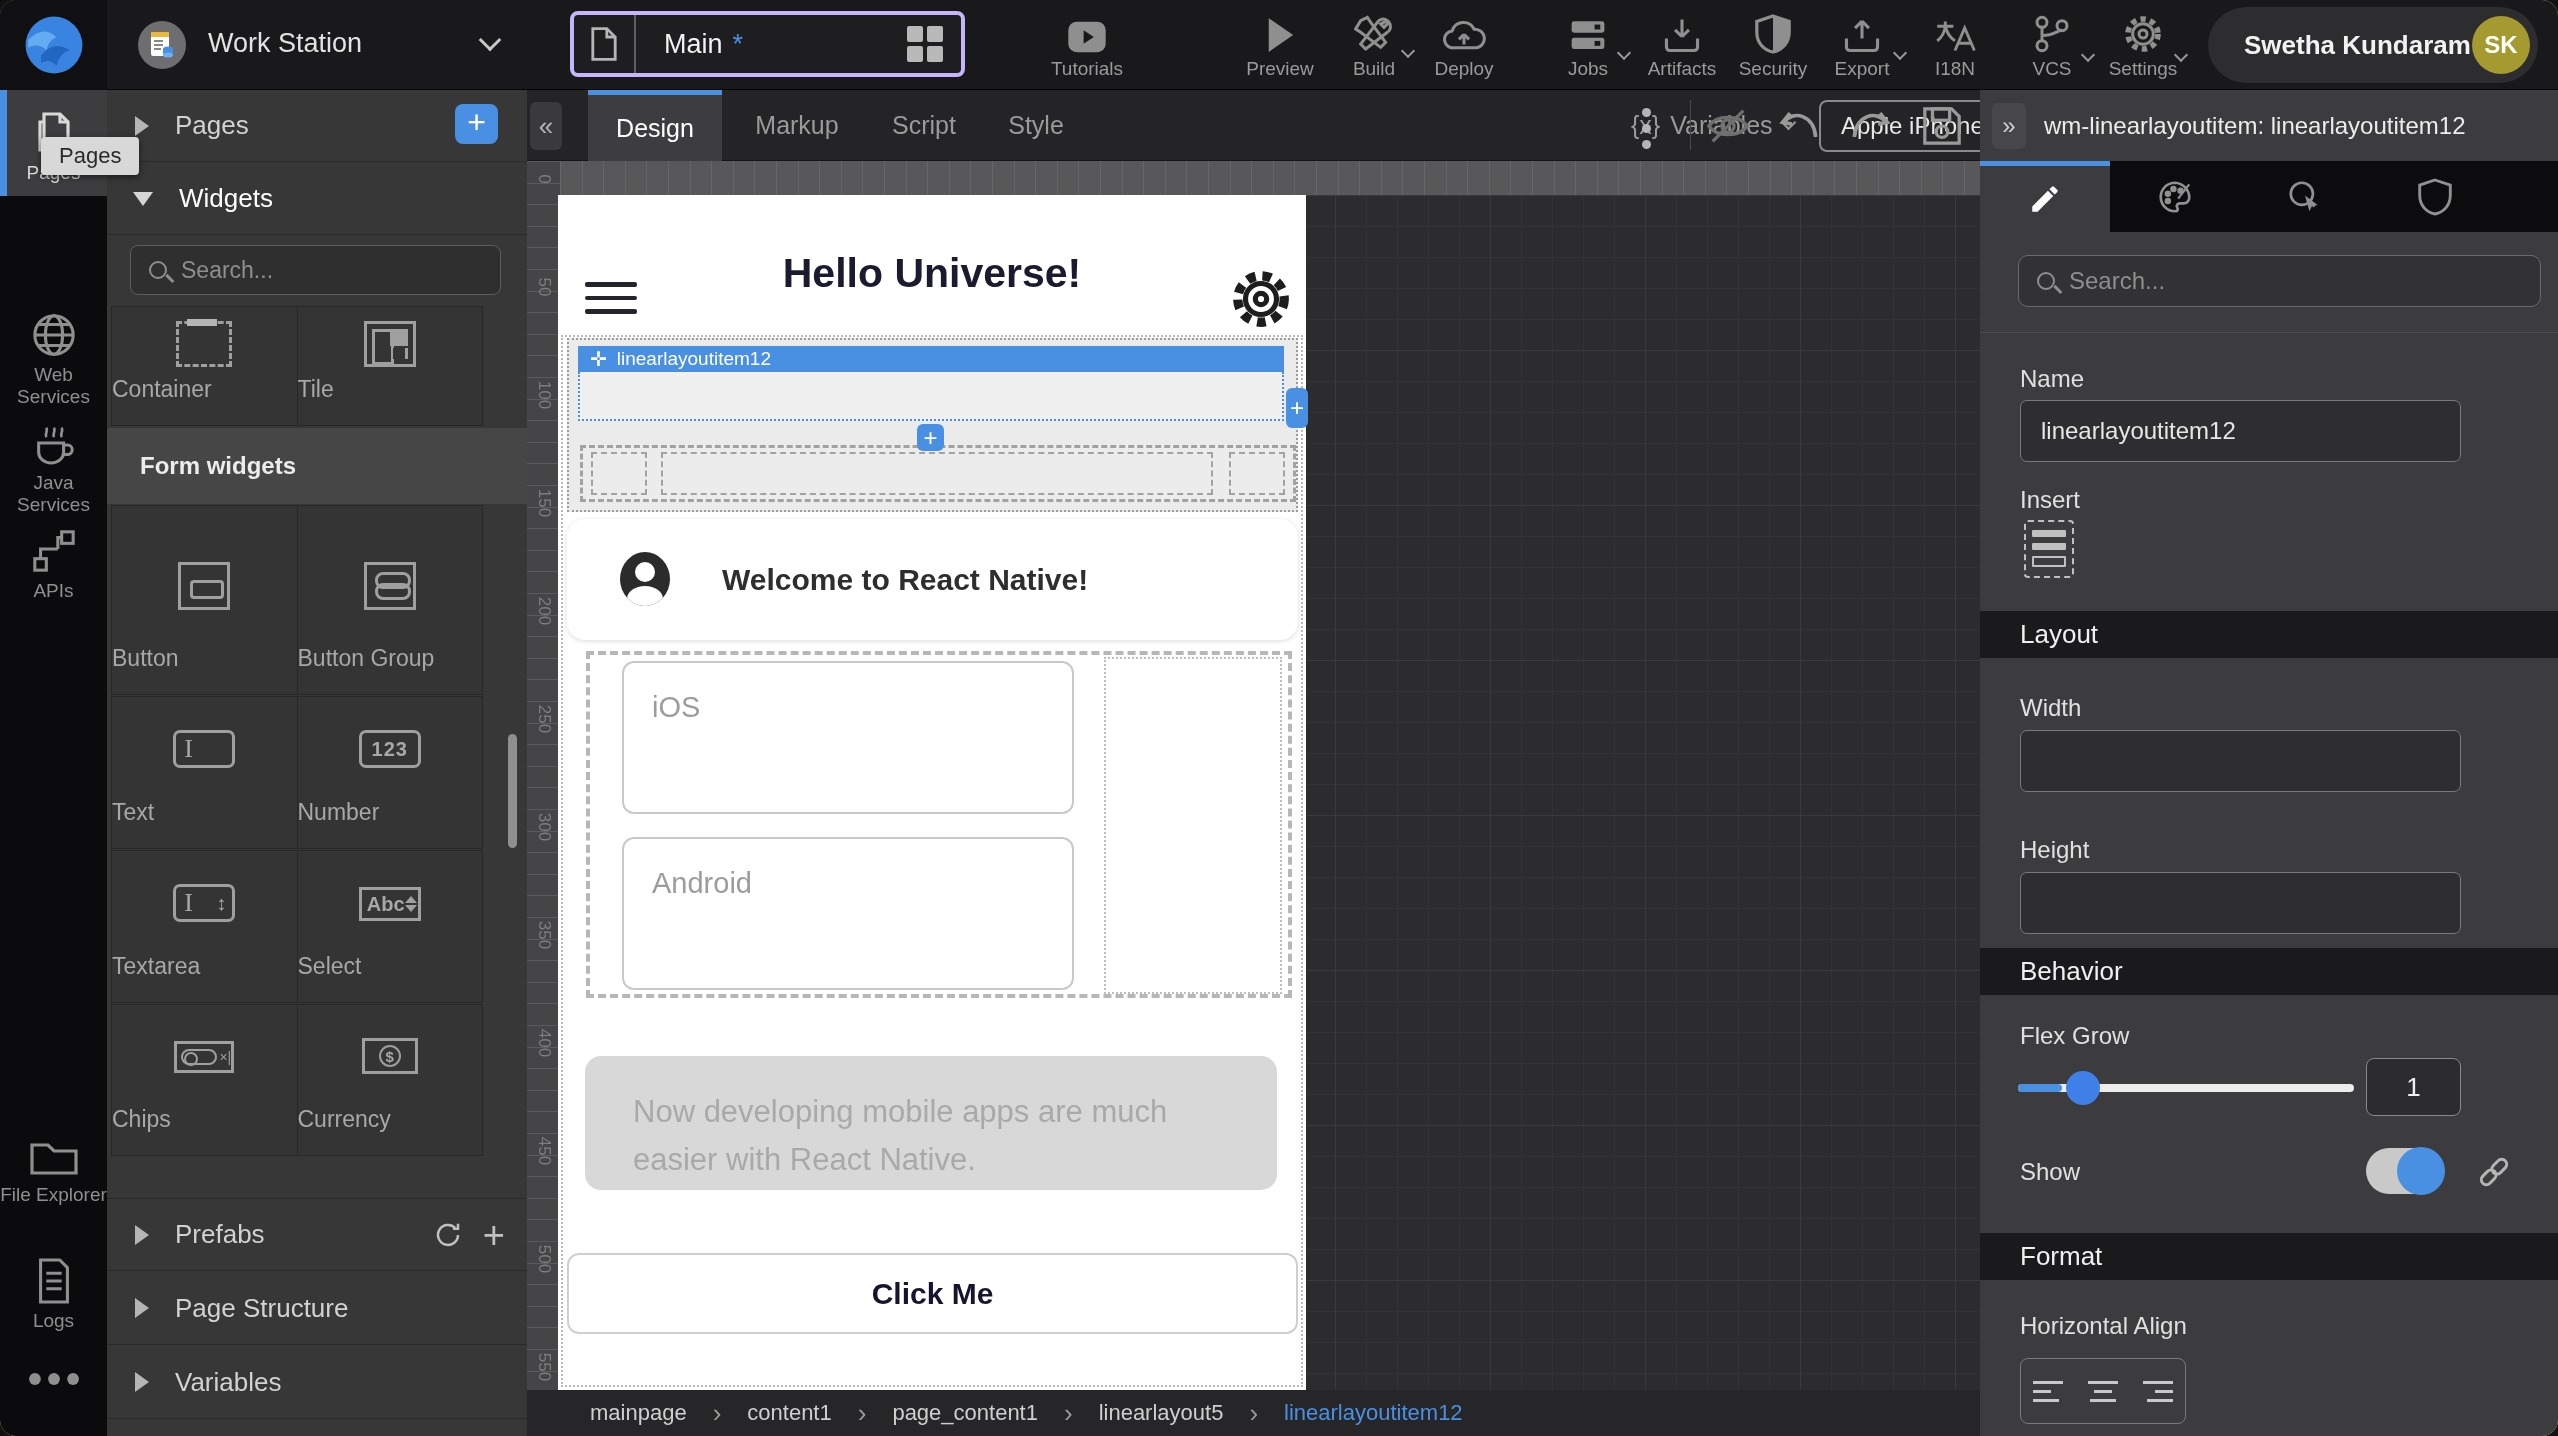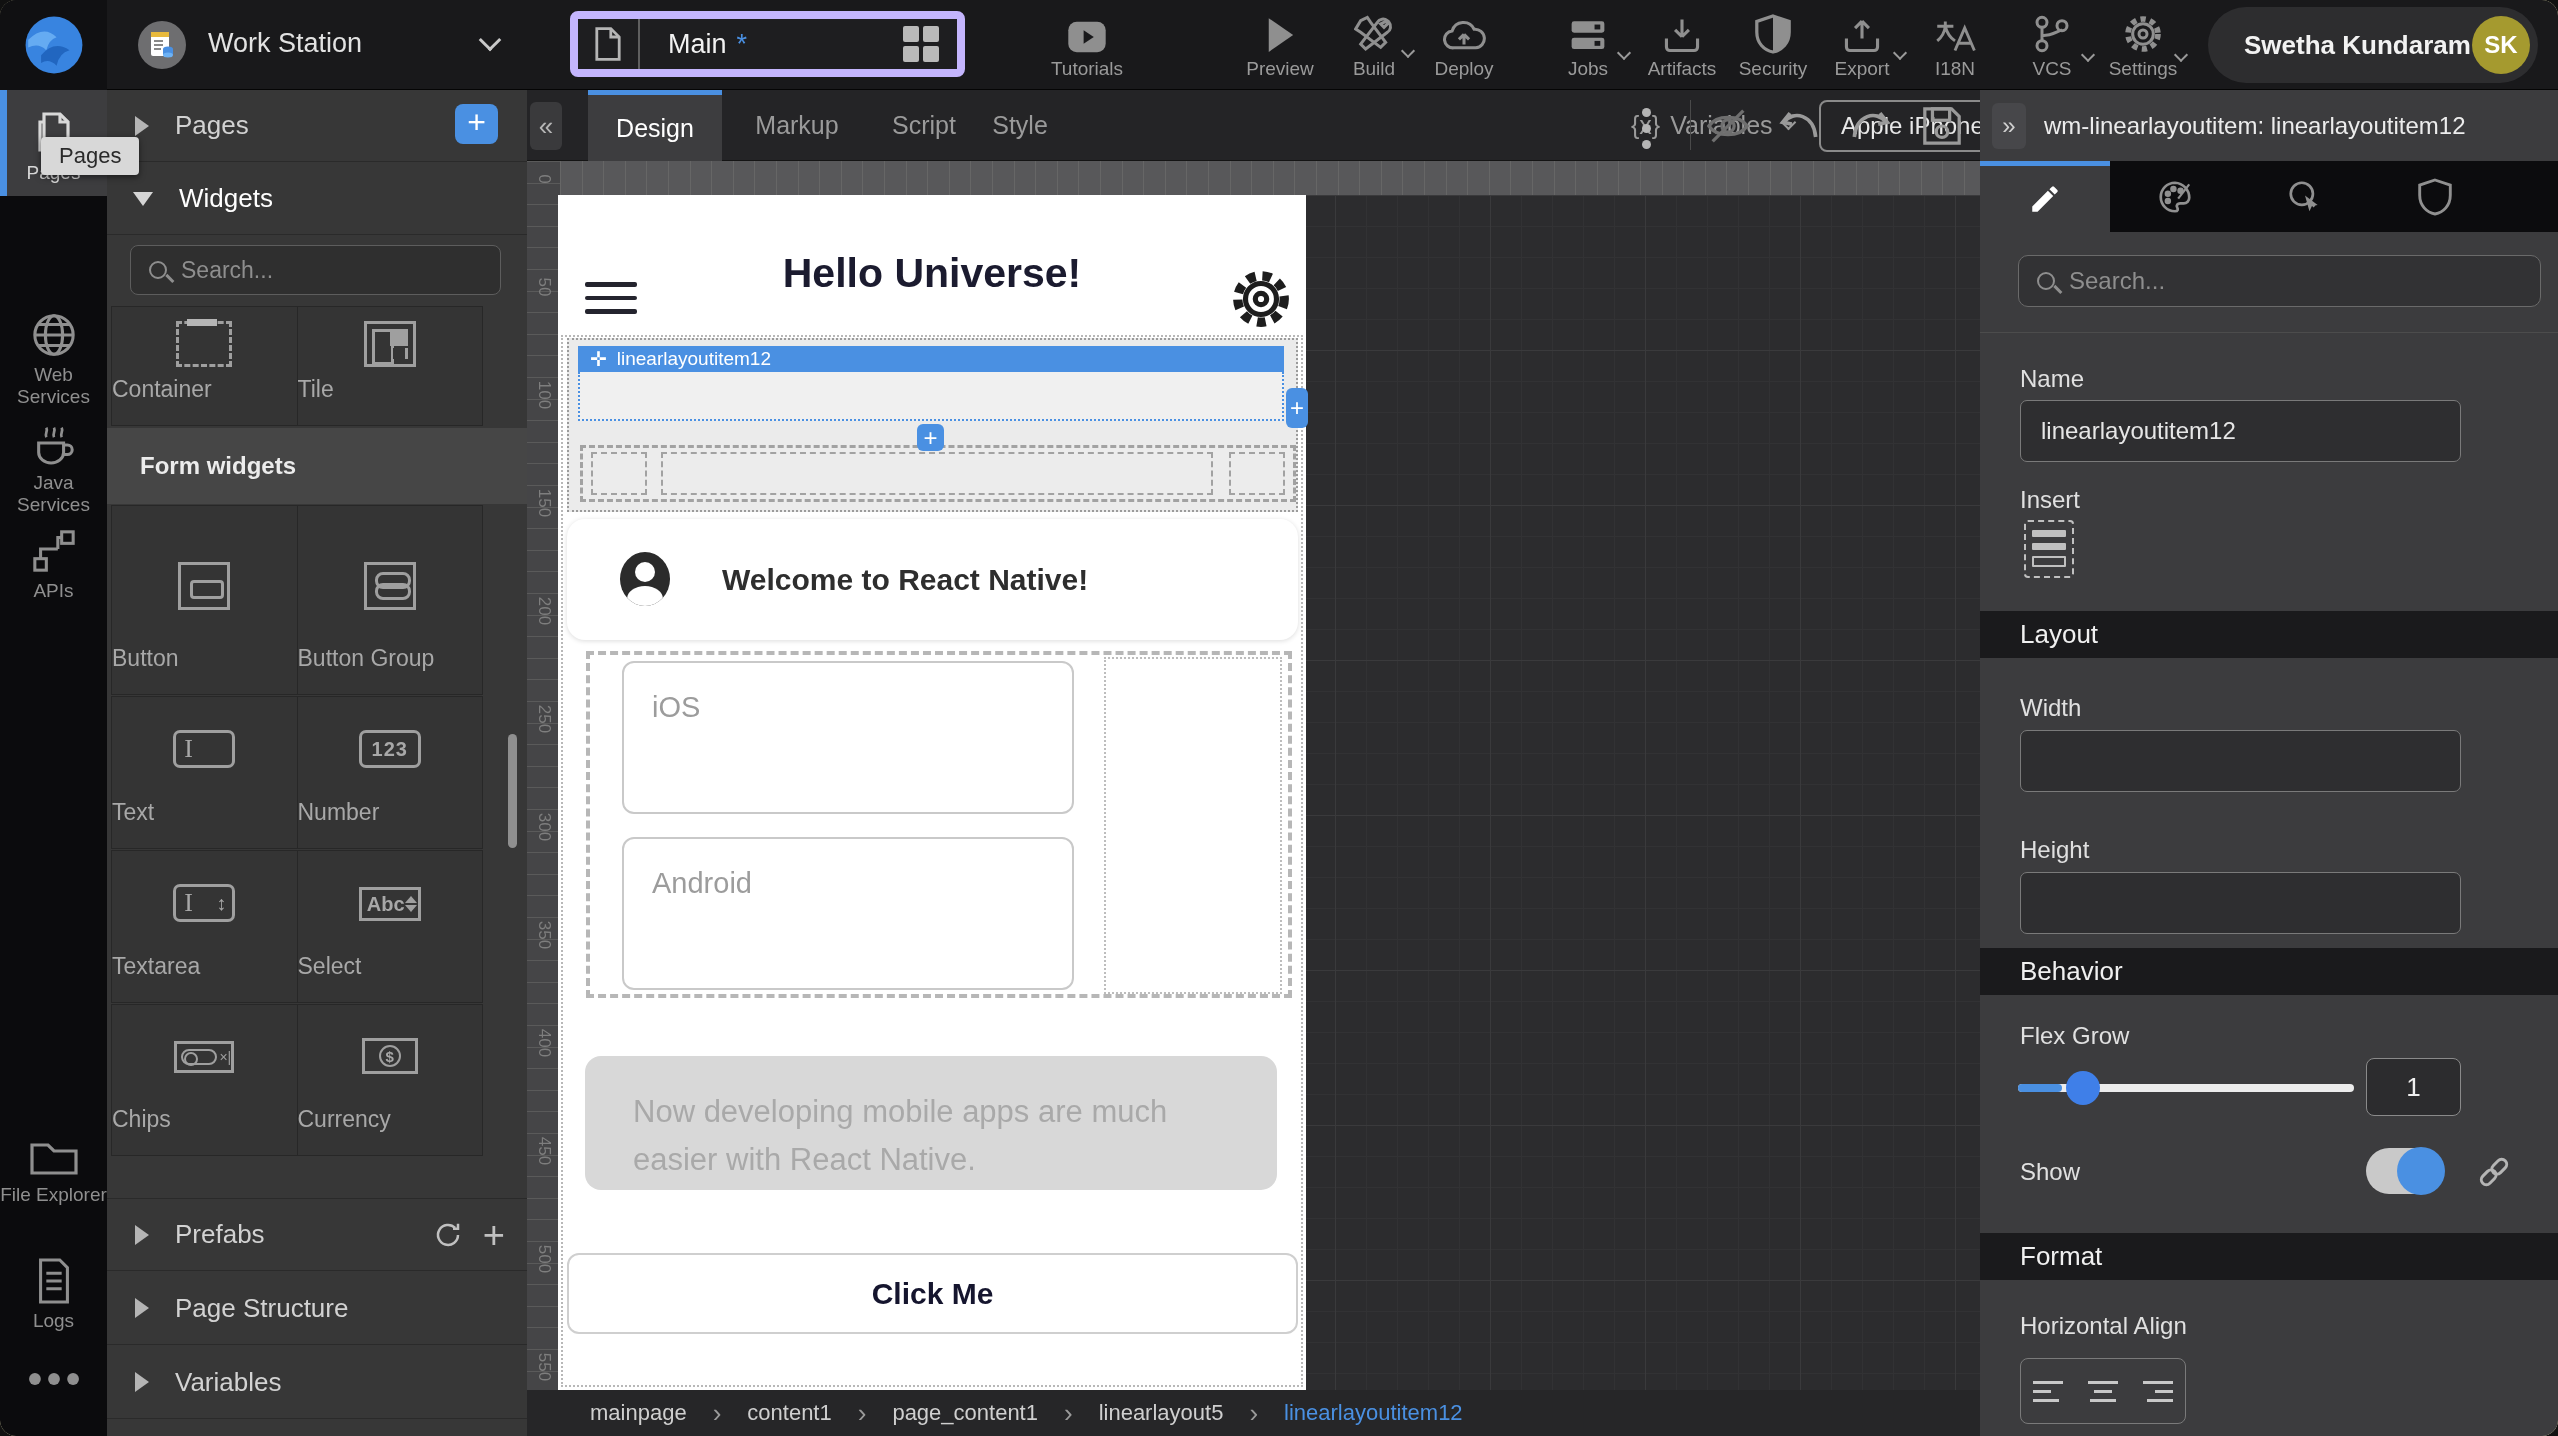--- a/index.html
+++ b/index.html
@@ -10,21 +10,21 @@
     background:#fef9c3; color:#ddd;border-radius:16px; -webkit-font-smoothing:antialiased;
   }
 
   
   #topbar { position:absolute; left:0; top:0; width:2558px; height:90px; background:#19191b; border-bottom:1px solid #050505; z-index:40; }
   #logo { position:absolute; left:0; top:0; width:107px; height:90px; background:#101012; display:flex; align-items:center; justify-content:center; }
   #proj-chip { position:absolute; left:138px; top:21px; width:48px; height:48px; border-radius:50%; background:#6e6e70; display:flex; align-items:center; justify-content:center; }
   #proj-name { position:absolute; left:208px; top:28px; font-size:27px; color:#e2e2e2; }
   .chev-down { width:16px; height:16px; border-right:3px solid #c9c9c9; border-bottom:3px solid #c9c9c9; transform:rotate(45deg); }
   #proj-caret { position:absolute; left:482px; top:32px; }
-  #page-tab { position:absolute; left:570px; top:11px; width:395px; height:66px; border:8px solid #c4b5fd; border-radius:8px; display:flex; align-items:center; background:#1e1e20; }
+  #page-tab { position:absolute; left:570px; top:11px; width:395px; height:66px; border:4px solid #c4b5fd; border-radius:8px; display:flex; align-items:center; background:#1e1e20; }
   #page-tab .ticon { width:62px; height:100%; border-right:2px solid #5f5f5f; display:flex; align-items:center; justify-content:center; }
   #page-tab .tname { font-size:27px; color:#f2f2f2; margin-left:28px; }
   #page-tab .tstar { font-size:27px; color:#4a90e2; margin-left:10px; }
   #page-tab .tgrid { margin-left:auto; margin-right:18px; width:36px; height:36px; display:grid; grid-template-columns:1fr 1fr; gap:4px; }
   #page-tab .tgrid i { background:#b9b9b9; border-radius:2px; }
   .tb-action { position:absolute; top:10px; width:110px; text-align:center; cursor:pointer; }
   .tb-action .ic { height:44px; display:flex; align-items:flex-end; justify-content:center; color:#9a9a9a; }
   .tb-action .lb { font-size:19px; color:#9a9a9a; margin-top:4px; white-space:nowrap; }
   .tb-caret { position:absolute; width:10px; height:10px; border-right:2.5px solid #9a9a9a; border-bottom:2.5px solid #9a9a9a; transform:rotate(45deg); }
   #user-pill { position:absolute; left:2208px; top:7px; width:330px; height:76px; background:#2d2d2f; border-radius:40px; display:flex; align-items:center; }
@@ -534,21 +534,21 @@
     <div id="collapse-left">«</div>
     <div class="ctab active" style="left:61px; width:134px">
         <span>Design</span>
       </div>
     <div class="ctab" style="left:210px; width:120px">
         <span>Markup</span>
       </div>
     <div class="ctab" style="left:347px; width:100px">
         <span>Script</span>
       </div>
-    <div class="ctab" style="left:448px; width:90px">
+    <div class="ctab" style="left:464px; width:90px">
         <span>Style</span>
       </div>
     <div id="vars-tab">
       <span>{x}</span>
       <span>Variables</span>
       <span class="chev-down" style="width:11px;height:11px;border-width:2.5px;border-color:#9a9a9a;margin-top:-6px"></span>
     </div>
     <div id="device-select">
       <span style="margin-left:20px">Apple iPhone X</span>
       <span class="dcaret"></span>

